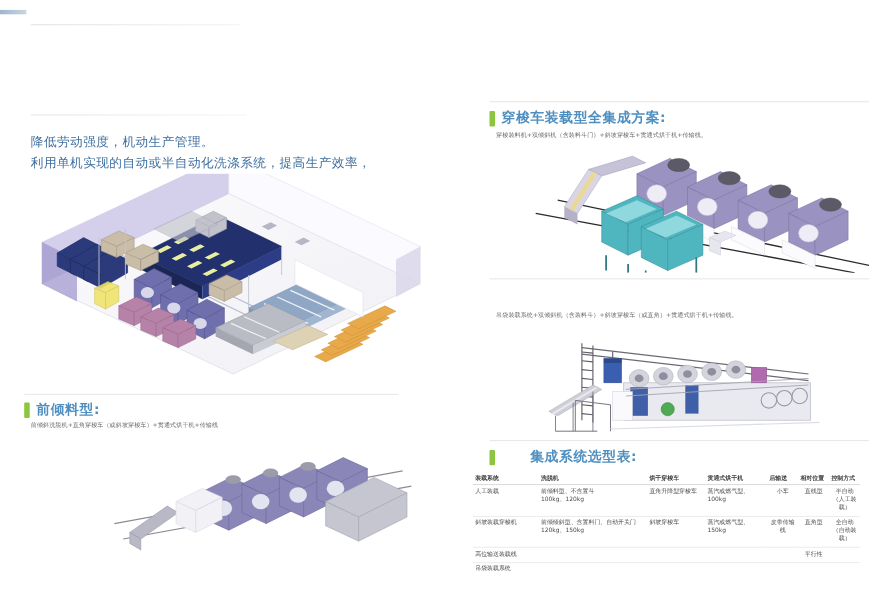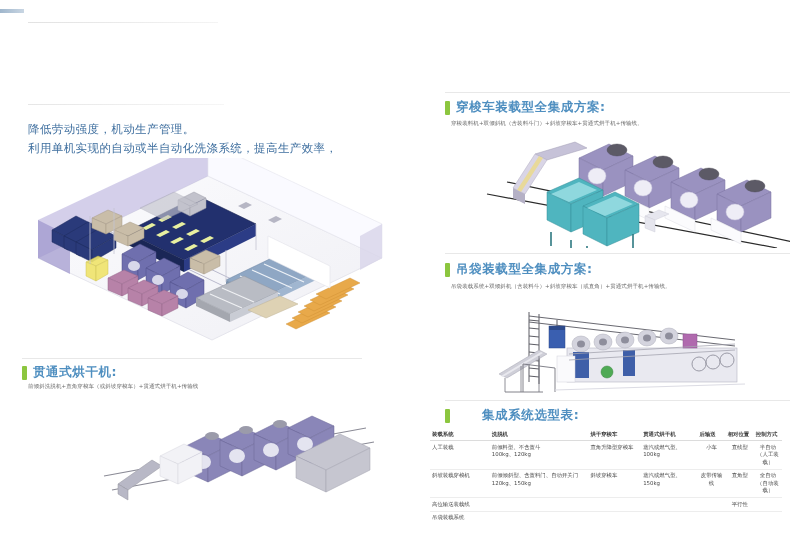--- a/index.html
+++ b/index.html
@@ -229,21 +229,21 @@
           <polygon points="208,48 216,44 222,47 214,51"></polygon>
         </g>
 
         <polygon points="238,78 300,108 300,130 238,100" fill="#ffffff" stroke="#e3e3ea" stroke-width="0.6"></polygon>
       </svg>
     </div>
 
     <div class="sec-rule" style="left:22px;top:358px;width:340px;"></div>
     <div class="sec-head" style="left:22px;top:364px;">
       <span class="accent-bar"></span>
-      <span class="sec-title">贯通式烘干机:</span>
+      <span class="sec-title">前倾料型:</span>
     </div>
     <div class="sec-sub" style="left:28px;top:383px;width:350px;">前倾斜洗脱机+直角穿梭车（或斜坡穿梭车）+贯通式烘干机+传输线</div>
 
     <div class="panel-img" style="left:90px;top:398px;width:290px;height:110px;">
       <svg viewBox="0 0 290 110" width="290" height="110">
 
         <g stroke="#8b8b96" stroke-width="1.1" fill="none">
           <path d="M14,78 L276,30"></path>
             <path d="M22,92 L284,44"></path>
         </g>
@@ -391,24 +391,20 @@
         </g>
 
         <g fill="#e6e6ee" stroke="#c8c8d4" stroke-width="0.4">
           <polygon points="198,80 212,74 222,78 208,84"></polygon>
           <polygon points="198,80 198,92 208,96 208,84"></polygon>
         </g>
       </svg>
     </div>
 
     <div class="sec-rule" style="left:8px;top:253px;width:352px;"></div>
-    <div class="sec-head" style="left:8px;top:261px;">
-      <span class="accent-bar"></span>
-      <span class="sec-title">吊袋装载型全集成方案:</span>
-    </div>
     <div class="sec-sub" style="left:14px;top:283px;width:352px;">吊袋装载系统+双倾斜机（含装料斗）+斜坡穿梭车（或直角）+贯通式烘干机+传输线。</div>
 
     <div class="panel-img" style="left:58px;top:298px;width:262px;height:98px;">
       <svg viewBox="0 0 262 98" width="262" height="98">
 
         <g stroke="#6a6a72" stroke-width="1.1" fill="none">
           <path d="M34,18 L240,42"></path>
           <path d="M34,24 L240,48"></path>
         </g>
 

